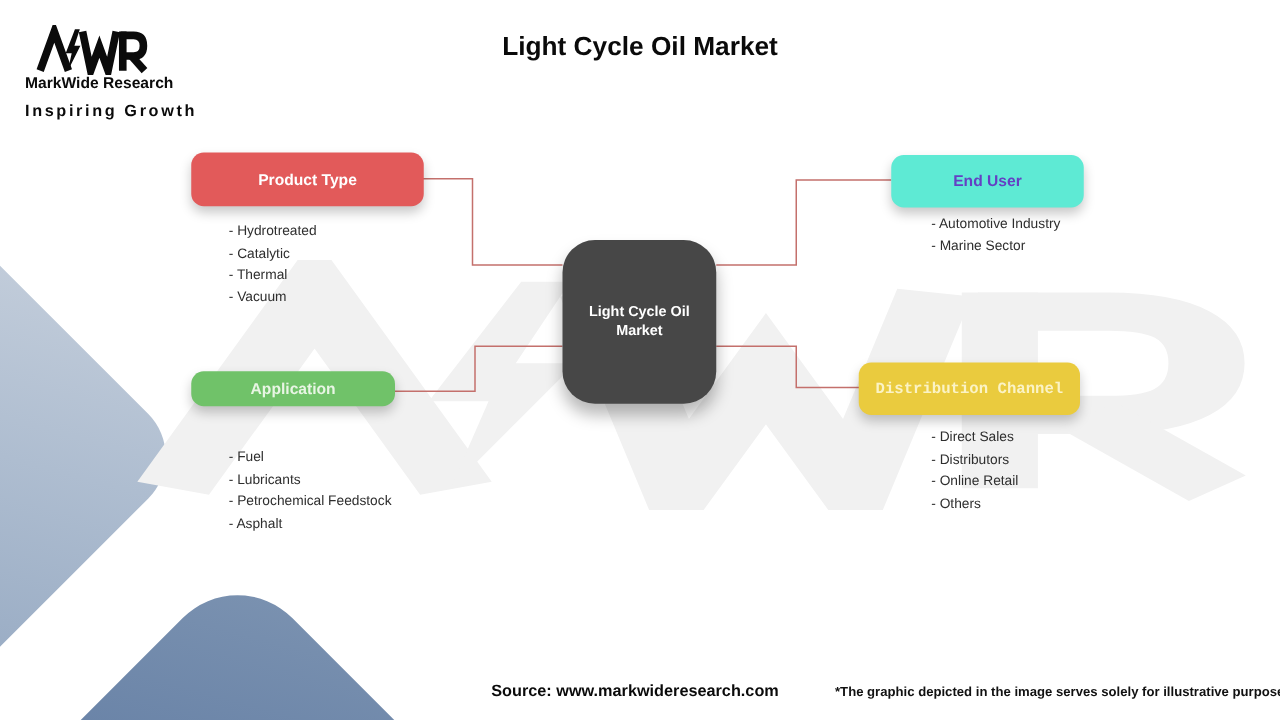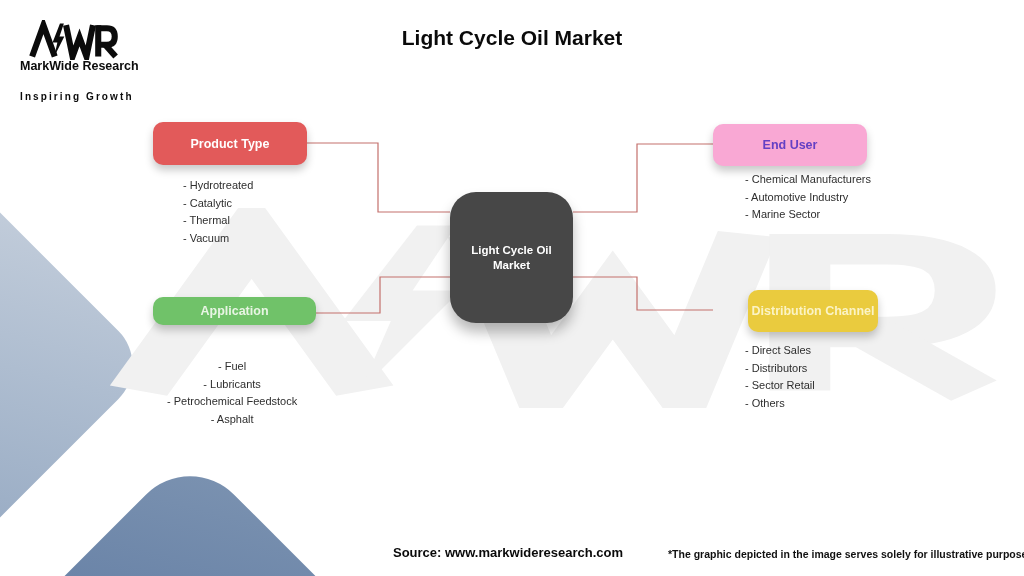--- a/index.html
+++ b/index.html
@@ -22,46 +22,46 @@
   .watermark{
     position:absolute;left:95px;top:208px;width:905px;height:200px;z-index:0;
     color:#f1f1f1;opacity:1;
   }
   .mwr-stroke{fill:none;stroke:currentColor;stroke-width:7;stroke-linecap:butt;stroke-miterlimit:4;}
   .mwr-bolt{fill:currentColor;stroke:none;}
   
   .logo{position:absolute;left:20px;top:20px;width:106px;text-align:center;z-index:2;}
   .logo-mark{width:104px;height:40px;color:#0b0b0b;display:block;margin:0 auto;}
   .logo-name{font-size:12.5px;font-weight:bold;color:#0b0b0b;margin-top:-1px;white-space:nowrap;text-align:center;}
-  .logo-tagline{font-size:10px;font-weight:bold;color:#0b0b0b;letter-spacing:2.1px;margin-top:18px;white-space:nowrap;}
+  .logo-tagline{font-size:13px;font-weight:bold;color:#0b0b0b;letter-spacing:2.1px;margin-top:8px;white-space:nowrap;}
   .title{
     position:absolute;left:0;right:0;top:26px;text-align:center;z-index:2;
     font-size:21px;font-weight:bold;color:#0a0a0a;
   }
   
   .connectors{position:absolute;left:0;top:0;z-index:1;}
   .connectors polyline{fill:none;stroke:#c4706c;stroke-width:1.2;}
   
   .pill{
     position:absolute;z-index:2;border-radius:10px;
     display:flex;align-items:center;justify-content:center;
     font-weight:bold;font-size:12.5px;
     box-shadow:0 5px 9px rgba(0,0,0,0.22);
   }
-  #pt-box{left:153px;top:122px;width:154px;height:43px;}
+  #pt-box{left:153px;top:122px;width:186px;height:43px;}
   #eu-box{left:713px;top:124px;width:154px;height:42px;}
   #app-box{left:153px;top:297px;width:163px;height:28px;}
-  #dc-box{left:748px;top:290px;width:130px;height:42px;}
+  #dc-box{left:687px;top:290px;width:177px;height:42px;font-family:Liberation Mono, monospace;}
   .plist{
     position:absolute;z-index:2;list-style:none;margin:0;padding:0;
     font-size:11px;line-height:17.5px;color:#2e2e2e;white-space:nowrap;
   }
   #pt-list{left:183px;top:177px;}
   #eu-list{left:745px;top:171px;}
-  #app-list{left:167px;top:358px;text-align:center;}
+  #app-list{left:183px;top:358px;}
   #dc-list{left:745px;top:342px;}
   .center-node{
     position:absolute;z-index:2;left:450px;top:192px;width:123px;height:131px;
     border-radius:26px;display:flex;align-items:center;justify-content:center;
     text-align:center;color:#ffffff;font-weight:bold;font-size:11.5px;line-height:1.25;
     padding:0 15px;box-sizing:border-box;
     box-shadow:0 9px 13px rgba(0,0,0,0.28);
   }
   
   .source{position:absolute;left:393px;top:545px;z-index:2;font-size:13px;font-weight:bold;color:#0a0a0a;white-space:nowrap;}
@@ -108,37 +108,36 @@
 <div class="center-node" style="background: rgb(71, 71, 71);">Light Cycle Oil Market</div>
 
 <div class="pill" id="pt-box" style="background: rgb(226, 90, 90); color: rgb(255, 255, 255);">Product Type</div>
 <ul class="plist" id="pt-list">
     <li>- Hydrotreated</li>
     <li>- Catalytic</li>
     <li>- Thermal</li>
     <li>- Vacuum</li>
   </ul>
 
-<div class="pill" id="eu-box" style="background: #f9a8d4; color: rgb(100, 64, 196);">End User</div>
+<div class="pill" id="eu-box" style="background: #5eead4; color: rgb(100, 64, 196);">End User</div>
 <ul class="plist" id="eu-list">
-    <li>- Chemical Manufacturers</li>
     <li>- Automotive Industry</li>
     <li>- Marine Sector</li>
   </ul>
 
 <div class="pill" id="app-box" style="background: rgb(112, 194, 105); color: rgb(232, 245, 228);">Application</div>
 <ul class="plist" id="app-list">
     <li>- Fuel</li>
     <li>- Lubricants</li>
     <li>- Petrochemical Feedstock</li>
     <li>- Asphalt</li>
   </ul>
 
 <div class="pill" id="dc-box" style="background: rgb(234, 203, 62); color: rgb(251, 243, 197);">Distribution Channel</div>
 <ul class="plist" id="dc-list">
     <li>- Direct Sales</li>
     <li>- Distributors</li>
-    <li>- Sector Retail</li>
+    <li>- Online Retail</li>
     <li>- Others</li>
   </ul>
 
 <div class="source">Source: www.markwideresearch.com</div>
 <div class="disclaimer">*The graphic depicted in the image serves solely for illustrative purposes</div>
 
 </body></html>

